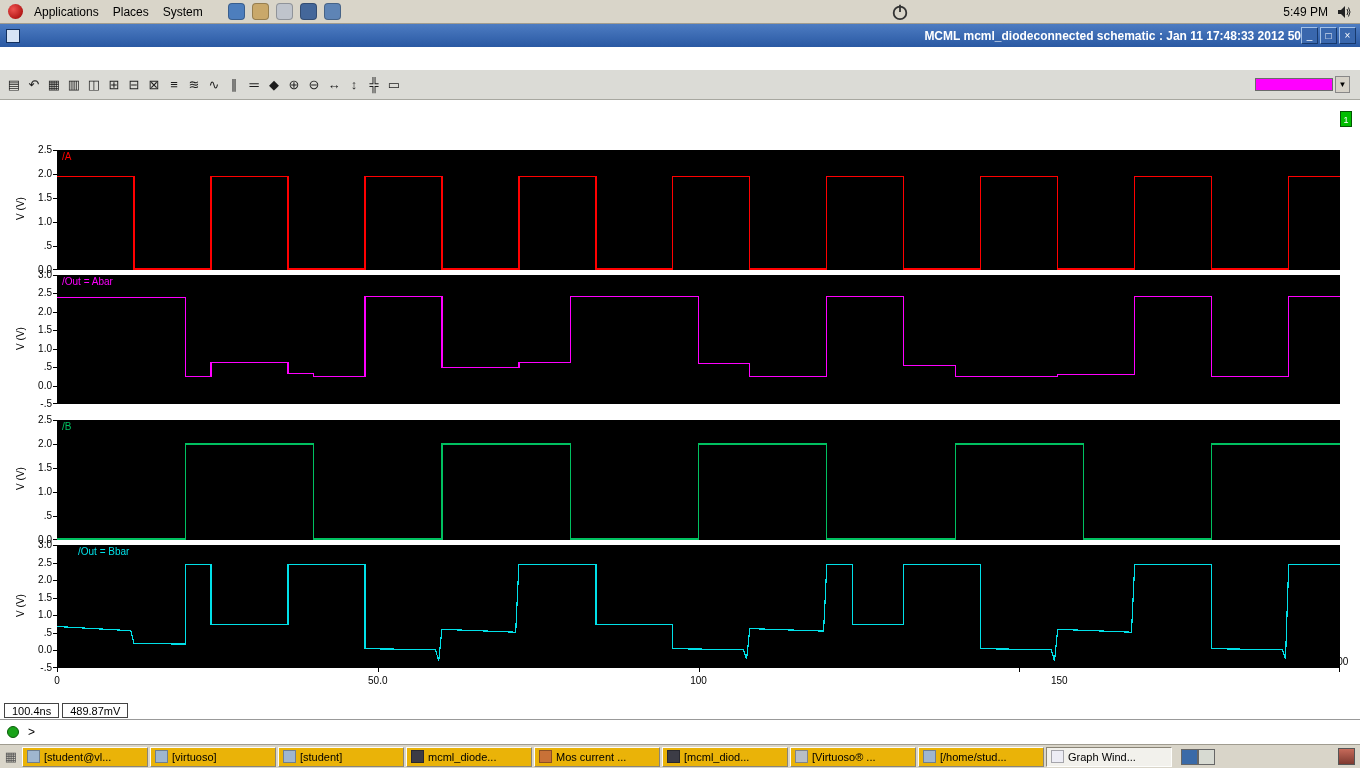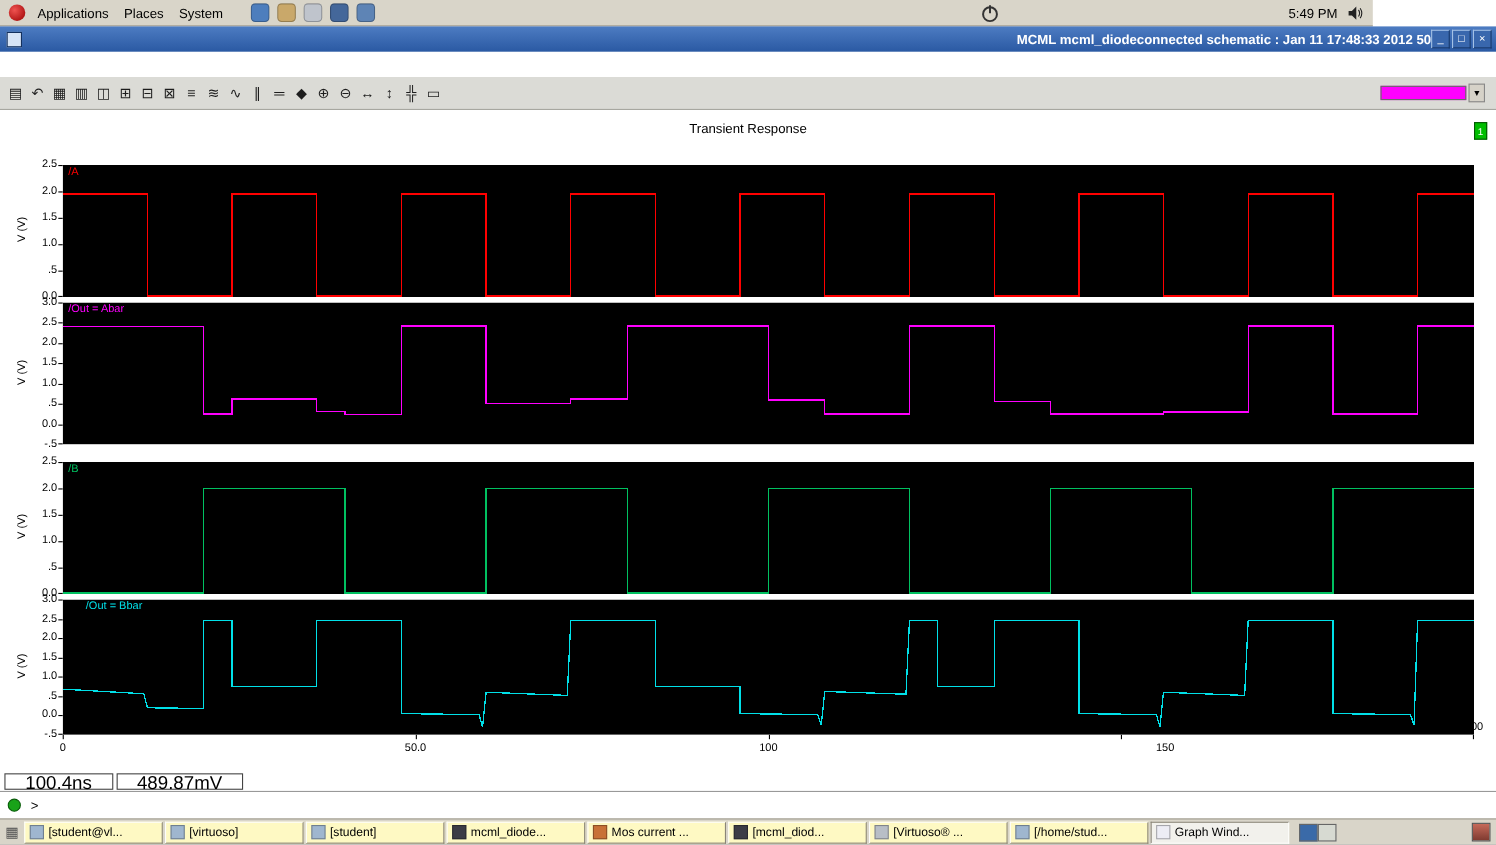--- a/index.html
+++ b/index.html
@@ -1,20 +1,20 @@
 <!DOCTYPE html>
 <html><head>
 <meta charset="utf-8">
 <style>
   html,body{margin:0;padding:0;background:#444;}
   #screen{position:relative;width:1360px;height:768px;background:#ffffff;overflow:hidden;
           font-family:"Liberation Sans",sans-serif;color:#000;}
 
   
-  #top-panel{position:absolute;top:0;left:0;width:1248px;height:24px;background:#D9D5C9;
+  #top-panel{position:absolute;top:0;left:0;width:1360px;height:24px;background:#D9D5C9;
              border-bottom:1px solid #a09c90;display:flex;align-items:center;gap:4px;
              padding:0 8px;box-sizing:border-box;font-size:12px;}
   #distro-logo{width:15px;height:15px;border-radius:50%;
                background:radial-gradient(circle at 35% 35%,#ef5350,#9b0000);flex:none;}
   #panel-menus{display:flex;align-items:center;}
   .mn-top{padding:3px 7px;}
   #launchers{display:flex;align-items:center;gap:7px;margin-left:14px;}
   .launcher{width:17px;height:17px;border-radius:4px;border:1px solid rgba(0,0,0,.25);box-sizing:border-box;}
   #power-btn{position:absolute;left:891px;top:3px;width:18px;height:18px;}
   #panel-right{margin-left:auto;display:flex;align-items:center;gap:8px;}
@@ -54,33 +54,33 @@
   .tick-mark-y{position:absolute;width:4px;height:1px;background:#000;left:53px;}
   .tick-mark-x{position:absolute;width:1px;height:4px;background:#000;top:668px;}
   .yaxis-title{position:absolute;left:0;width:40px;text-align:center;font-size:10px;
                transform:rotate(-90deg);transform-origin:center;}
   .trace-label{position:absolute;font-size:10px;background:#000;padding:0 2px;line-height:12px;}
   .xtick{position:absolute;transform:translateX(-50%);font-size:10px;}
   #xaxis-title{position:absolute;top:690px;left:57px;width:1283px;text-align:center;font-size:10px;}
 
   
   #readouts{position:absolute;top:703px;left:4px;display:flex;gap:3px;}
-  .readout{height:15px;border:1px solid #444;background:#fff;font-size:17px;line-height:15px;
-           padding:0 18px;box-sizing:border-box;}
+  .readout{height:15px;border:1px solid #444;background:#fff;font-size:11px;line-height:15px;
+           padding:0 7px;box-sizing:border-box;}
   #prompt-row{position:absolute;top:719px;left:0;width:1360px;height:24px;border-top:1px solid #999;
               background:#fff;display:flex;align-items:center;gap:9px;padding-left:7px;box-sizing:border-box;}
   #prompt-dot{width:10px;height:10px;border-radius:50%;background:#19a319;border:1px solid #0a5c0a;flex:none;}
   #prompt-char{font-size:12px;}
 
   
   #taskbar{position:absolute;top:744px;left:0;width:1360px;height:24px;background:#D9D5C9;
            border-top:1px solid #a09c90;display:flex;align-items:center;padding:0 3px;gap:3px;box-sizing:border-box;}
   #winlist-icon{width:16px;height:16px;font-size:13px;color:#555;display:flex;align-items:center;justify-content:center;flex:none;}
   #task-items{display:flex;gap:2px;}
-  .task-btn{width:126px;height:20px;background:#fef9c3;border:1px solid;border-color:#fdfdfb #8a8577 #8a8577 #fdfdfb;
+  .task-btn{width:126px;height:20px;background:#eab308;border:1px solid;border-color:#fdfdfb #8a8577 #8a8577 #fdfdfb;
             display:flex;align-items:center;gap:4px;padding:0 4px;box-sizing:border-box;font-size:11px;
             white-space:nowrap;overflow:hidden;}
   .task-btn.active{background:#F2F1EC;border-color:#8a8577 #fdfdfb #fdfdfb #8a8577;}
   .task-icon{width:13px;height:13px;flex:none;border:1px solid rgba(0,0,0,.3);box-sizing:border-box;}
   #ws-switcher{display:flex;margin-left:6px;}
   .ws{width:17px;height:16px;border:1px solid #666;box-sizing:border-box;}
   .ws1{background:#3A6AA8;} .ws2{background:#D7DAD2;}
   #applet-right{width:17px;height:17px;background:linear-gradient(#c66a5a,#7e3a30);border:1px solid #555;
                 box-sizing:border-box;margin-right:2px;}
 </style>
@@ -150,21 +150,20 @@
         <span class="tb-btn">↕</span>
         <span class="tb-btn">╬</span>
         <span class="tb-btn">▭</span>
       </div>
     <div id="swatch-wrap">
       <span id="color-swatch" style="background: rgb(255, 0, 255);"></span>
       <span id="swatch-arrow">▼</span>
     </div>
   </div>
 
-  <div id="plot-title">Transient Response</div>
   <div id="page-badge">1</div>
 
 
   <div id="readouts">
     <span class="readout">100.4ns</span>
     <span class="readout">489.87mV</span>
   </div>
 
   <div id="prompt-row">
     <span id="prompt-dot"></span>

